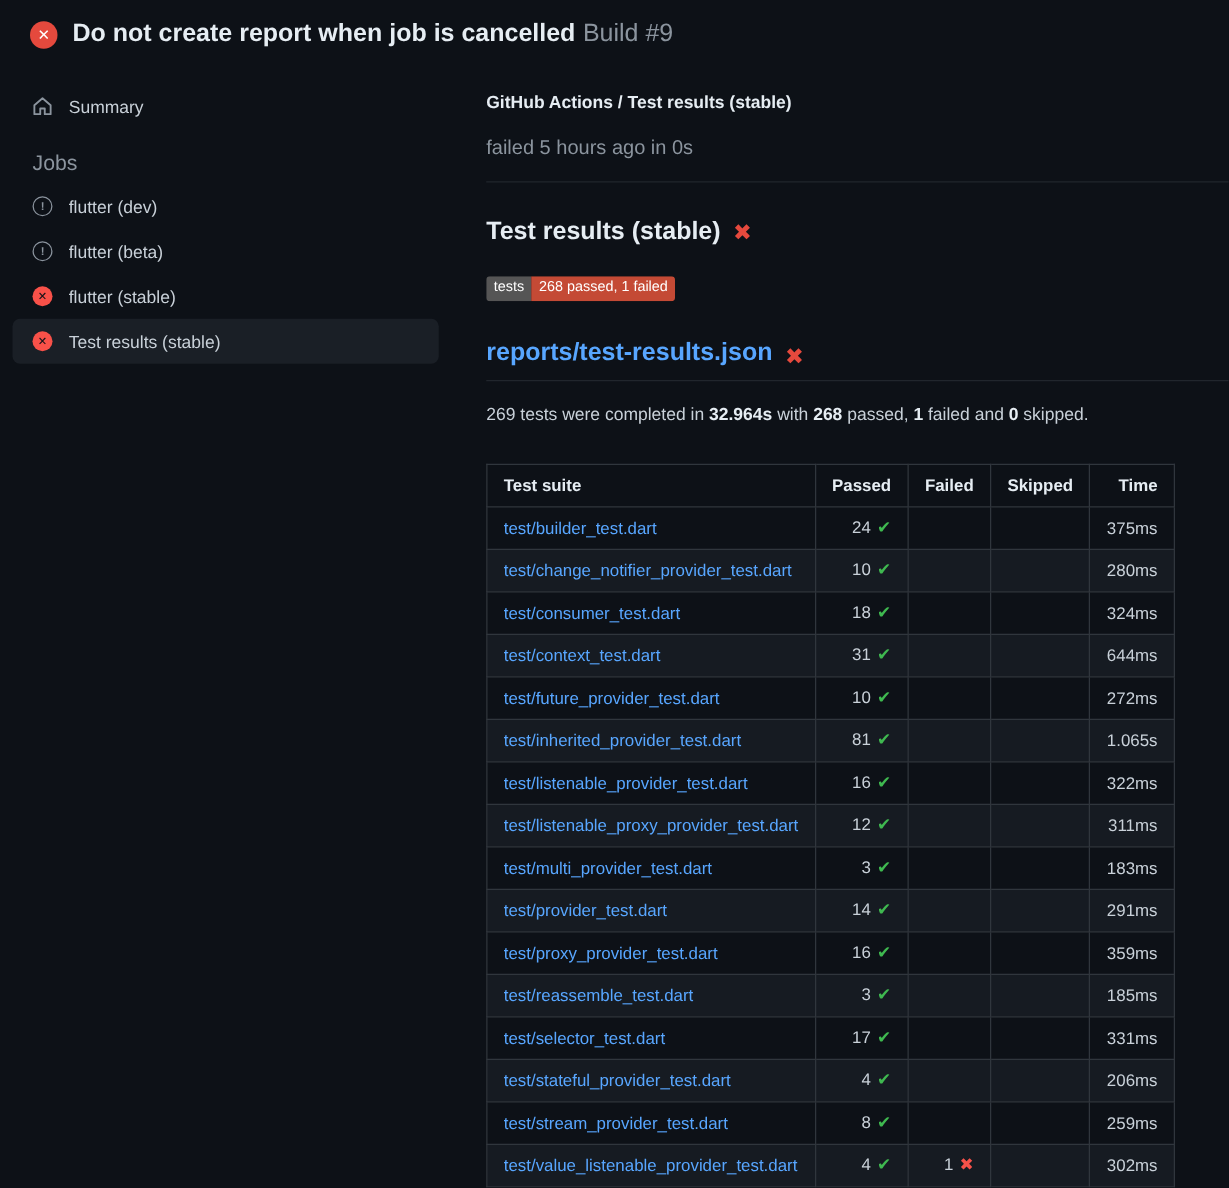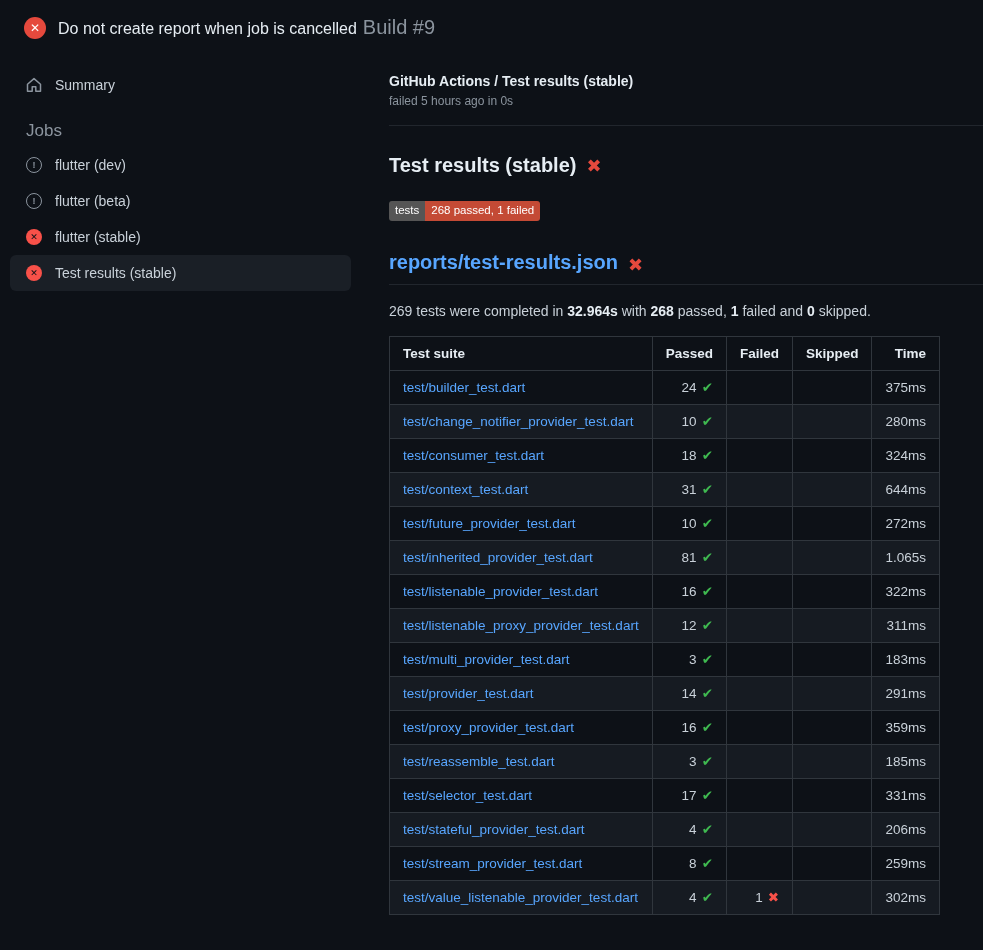--- a/index.html
+++ b/index.html
@@ -15,21 +15,21 @@
   .top-header {
     display: flex; align-items: center; gap: 12px;
     padding: 16px 24px 14px 24px;
   }
   .title-circle {
     width: 22px; height: 22px; border-radius: 50%;
     background: #e5493d; color: #ffffff;
     display: inline-flex; align-items: center; justify-content: center;
     font-size: 12px; font-weight: 700; flex: 0 0 auto;
   }
-  .page-title { font-size: 16px; font-weight: 400; color: #e6edf3; }
+  .page-title { font-size: 20px; font-weight: 700; color: #e6edf3; }
   .build-number { font-size: 20px; font-weight: 400; color: #8b949e; margin-left: 6px; }
 
   
   .layout { display: flex; align-items: flex-start; }
   .sidebar { flex: 0 0 361px; padding: 14px 10px 0 10px; }
   .main { flex: 1 1 auto; padding: 20px 0 0 28px; min-width: 0; }
 
   
   .side-item {
     display: flex; align-items: center; gap: 13px;
@@ -43,21 +43,21 @@
   .job-icon {
     width: 16px; height: 16px; border-radius: 50%; flex: 0 0 auto;
     display: inline-flex; align-items: center; justify-content: center;
     font-size: 9px; font-weight: 700; line-height: 1;
   }
   .job-icon.failed { background: #f85149; color: #0d1117; }
   .job-icon.neutral { border: 1.5px solid #8b949e; color: #8b949e; background: transparent; }
 
   
   .breadcrumb { font-size: 14px; font-weight: 700; color: #e6edf3; }
-  .run-meta { font-size: 12px; color: #8b949e; margin-top: 5px; }
+  .run-meta { font-size: 16px; color: #8b949e; margin-top: 21px; }
   .top-divider { border-bottom: 1px solid #21262d; margin-top: 17px; }
 
   .check-title-row { display: flex; align-items: center; gap: 10px; margin-top: 28px; }
   .check-title { font-size: 20px; font-weight: 700; color: #e6edf3; }
   .heading-cross { color: #e5493d; font-size: 18px; font-weight: 700; line-height: 1; }
 
   .badge { display: inline-flex; margin-top: 24px; font-size: 11.5px; line-height: 1; border-radius: 3px; overflow: hidden; }
   .badge-label { background: #555555; color: #ffffff; padding: 4px 6px; }
   .badge-value { background: #c44a35; color: #ffffff; padding: 4px 6px; }
 
@@ -66,21 +66,21 @@
     margin-top: 30px; padding-bottom: 10px;
     border-bottom: 1px solid #21262d;
   }
   .report-heading { font-size: 20px; font-weight: 700; color: #58a6ff; text-decoration: none; }
 
   .summary-line { margin-top: 18px; font-size: 14px; color: #c9d1d9; }
   .summary-line b { color: #e6edf3; }
 
   
   table.results {
-    margin-top: 17px; width: 497px;
+    margin-top: 32px; width: 497px;
     border-collapse: collapse; font-size: 13.5px;
   }
   table.results th, table.results td {
     border: 1px solid #30363d; padding: 8px 13px; height: 34px;
   }
   table.results th { font-weight: 700; color: #e6edf3; text-align: left; }
   table.results th.num, table.results td.num { text-align: right; }
   tbody tr { background: #0d1117; }
   tbody tr:nth-child(even) { background: #161b22; }
   td.suite a { color: #58a6ff; text-decoration: none; }

